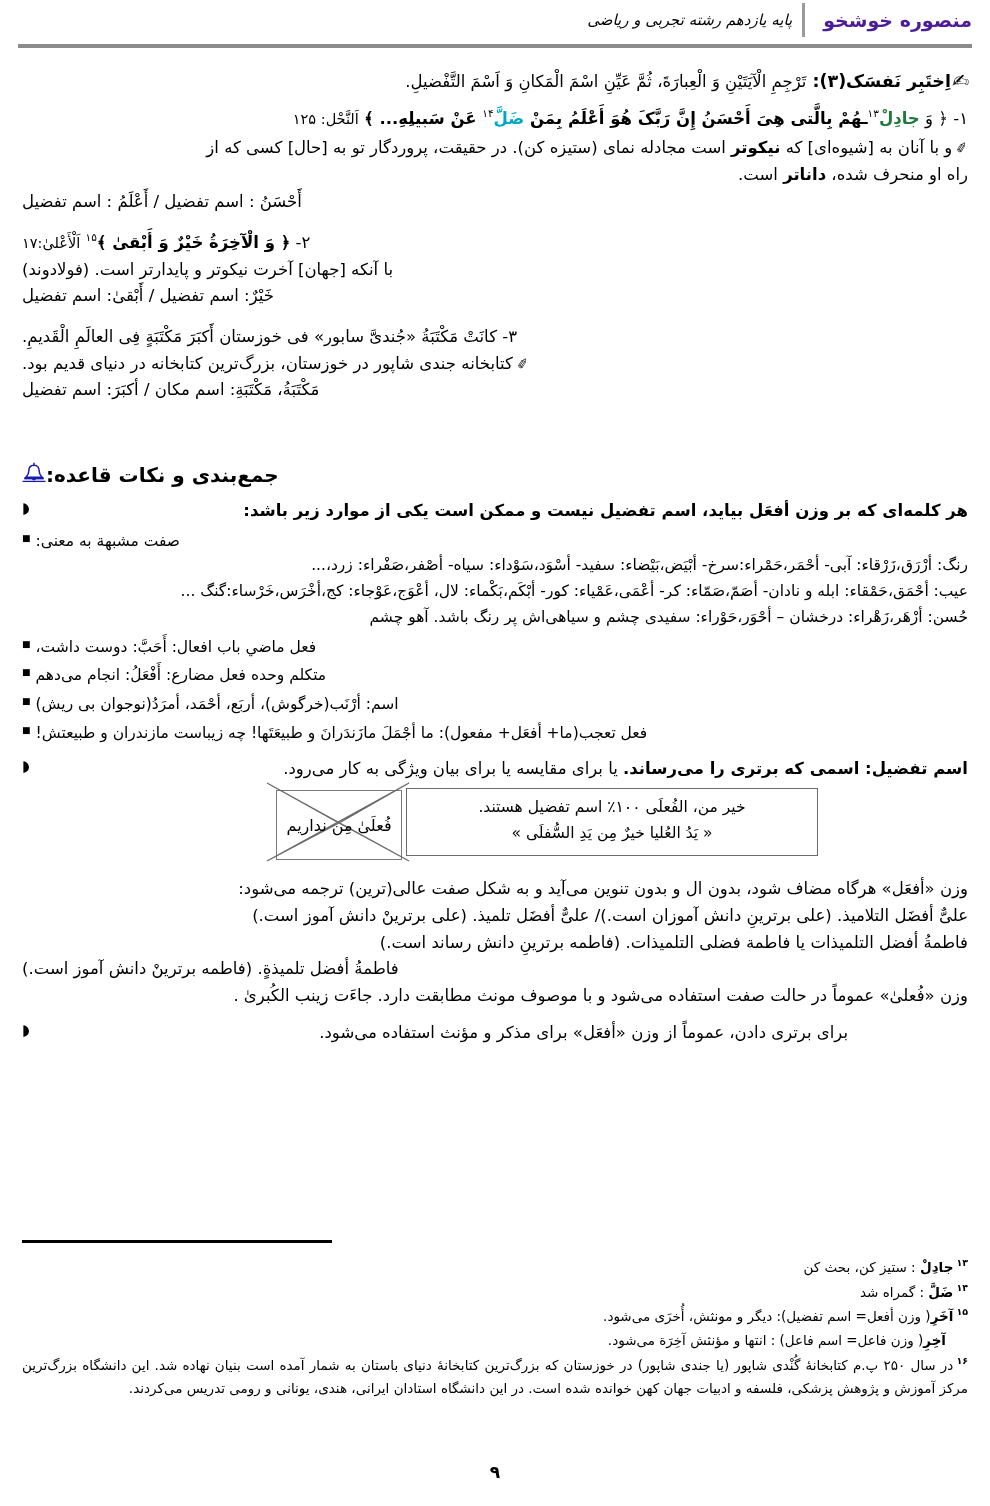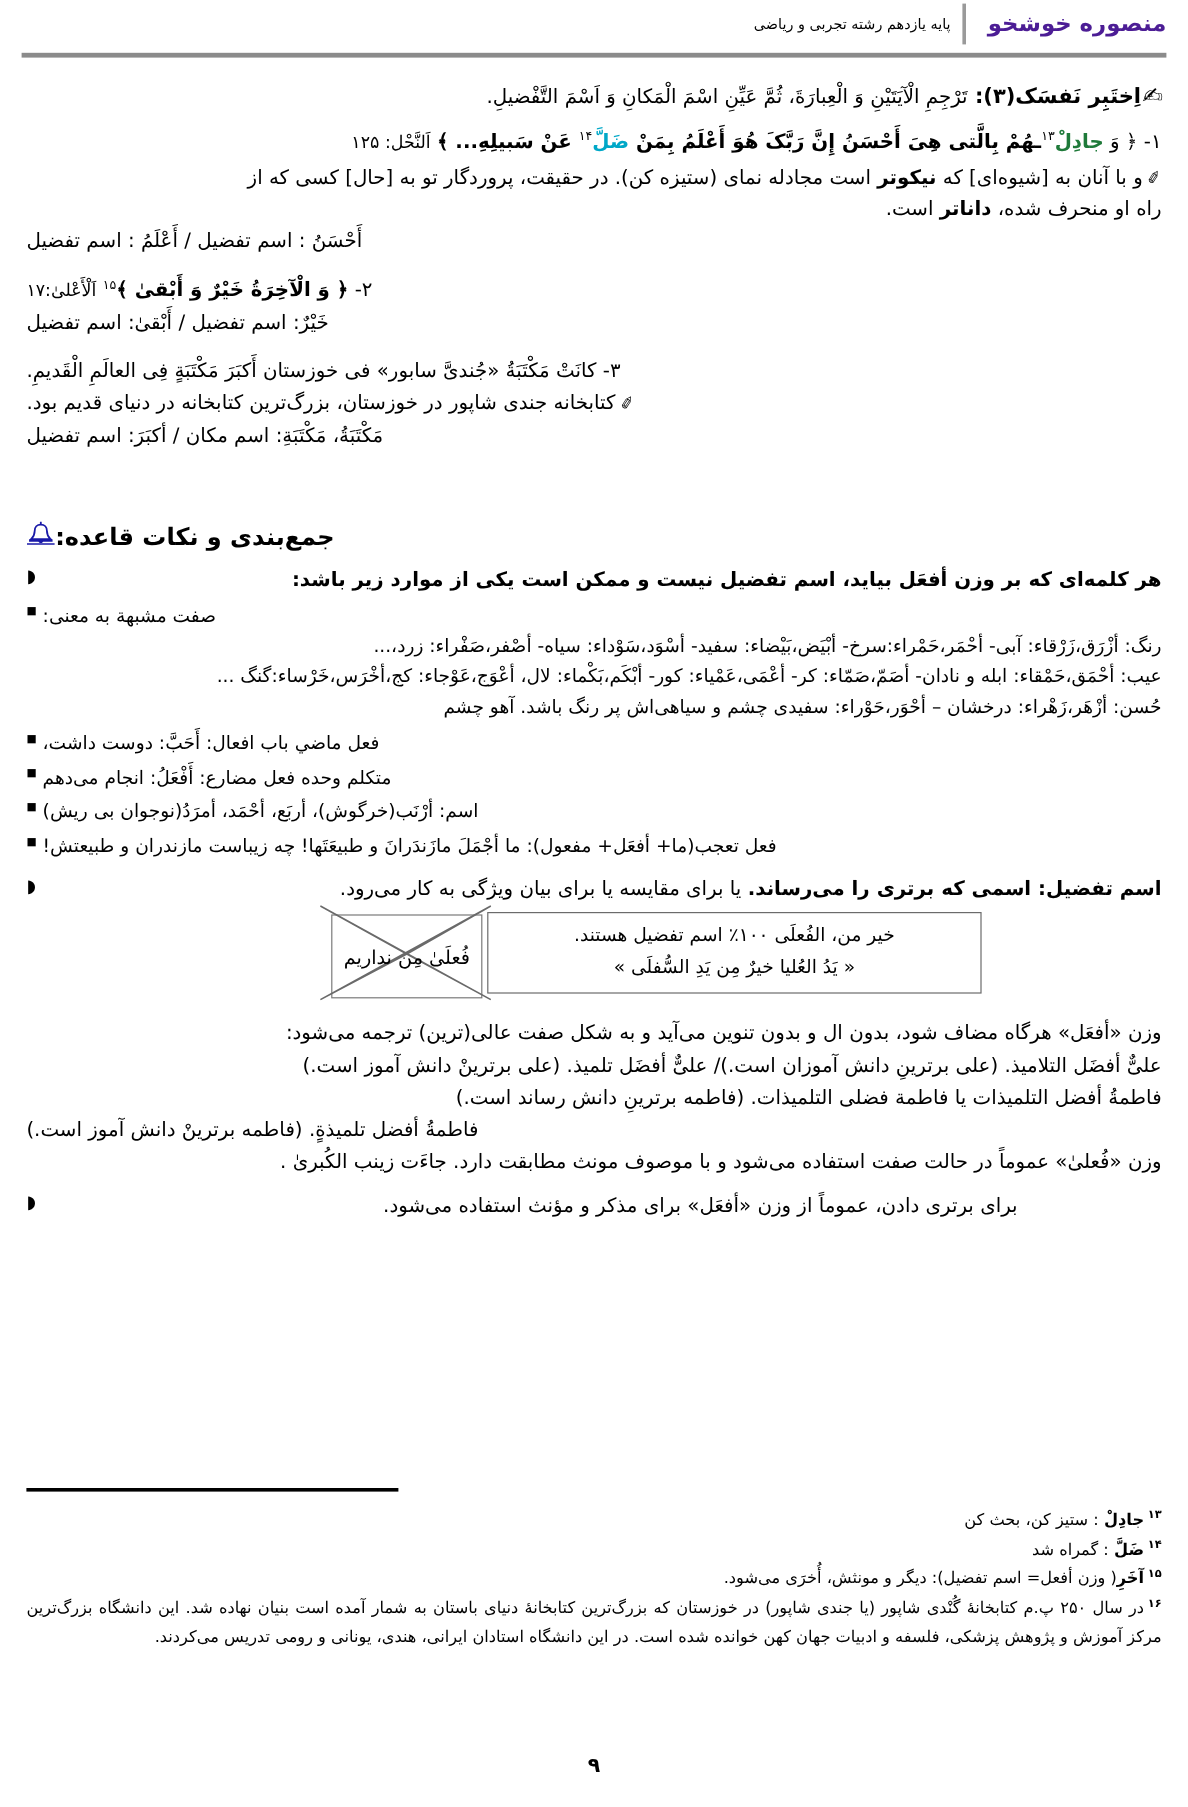--- a/index.html
+++ b/index.html
@@ -38,22 +38,23 @@
     white-space: nowrap;
     padding-left: 12px;
   }
   .hdr-divider {
     width: 3px;
     height: 34px;
     background: #9a9a9a;
     margin: 0 6px 0 10px;
   }
   .hdr-title {
-    font-size: 12px;
+    font-size: 15px;
     white-space: nowrap;
+    font-style: italic;
   }
   .hdr-rule {
     position: absolute;
     top: 44px;
     right: 18px;
     left: 18px;
     height: 4px;
     background: #8b8b8b;
   }
 
@@ -283,20 +284,21 @@
     </div>
     <div class="line lft">أَحْسَنُ : اسم تفضیل / أَعْلَمُ : اسم تفضیل</div>
   </div>
 
   <div class="blk">
     <div class="line numitem lft">
       <span>۲-</span>
       <span class="bold">﴿ وَ الْآخِرَةُ خَیْرٌ وَ أَبْقیٰ ﴾</span><span class="sup">۱۵</span>
       <span class="sm">اَلْأَعْلیٰ:۱۷</span>
     </div>
+    <div class="line lft">با آنکه [جهان] آخرت نیکوتر و پایدارتر است. (فولادوند)</div>
     <div class="line lft">خَیْرٌ: اسم تفضیل  /  أَبْقیٰ: اسم تفضیل</div>
   </div>
 
   <div class="blk">
     <div class="line numitem lft">
       <span>۳-</span>
       <span>کانَتْ مَکْتَبَةُ «جُندیَّ سابور» فی خوزستان أَکبَرَ مَکْتَبَةٍ فِی العالَمِ الْقَدیمِ.</span>
     </div>
     <div class="line lft">
       <span class="pen-glyph">✐</span><span>کتابخانه جندی شاپور در خوزستان، بزرگ‌ترین کتابخانه در دنیای قدیم بود.</span>
@@ -390,19 +392,22 @@
   </div>
 
   <div class="fn">
     <span class="num">۱۴</span><span class="bd">ضَلَّ</span><span> : گمراه شد</span>
   </div>
 
   <div class="fn">
     <span class="num">۱۵</span><span class="bd">آخَرِ</span><span>( وزن أفعل= اسم تفضیل): دیگر  و مونثش، أُخرَی می‌شود.</span>
   </div>
 
+  <div class="fn indent">
+    <span class="bd">آخِرِ</span><span>( وزن فاعل= اسم فاعل) : انتها و مؤنثش آخِرَة می‌شود.</span>
+  </div>
 
   <div class="fn just">
     <span class="num">۱۶</span><span>در سال ۲۵۰ پ.م کتابخانۀ گُنْدی شاپور (یا جندی شاپور) در خوزستان که بزرگ‌ترین کتابخانۀ دنیای باستان به شمار آمده است بنیان نهاده شد. این دانشگاه بزرگ‌ترین مرکز آموزش و پژوهش پزشکی، فلسفه و ادبیات جهان کهن خوانده شده است. در این دانشگاه استادان ایرانی، هندی، یونانی و رومی تدریس می‌کردند.</span>
   </div>
 </div>
 
 <div class="page-number">۹</div>
 
 </body></html>

